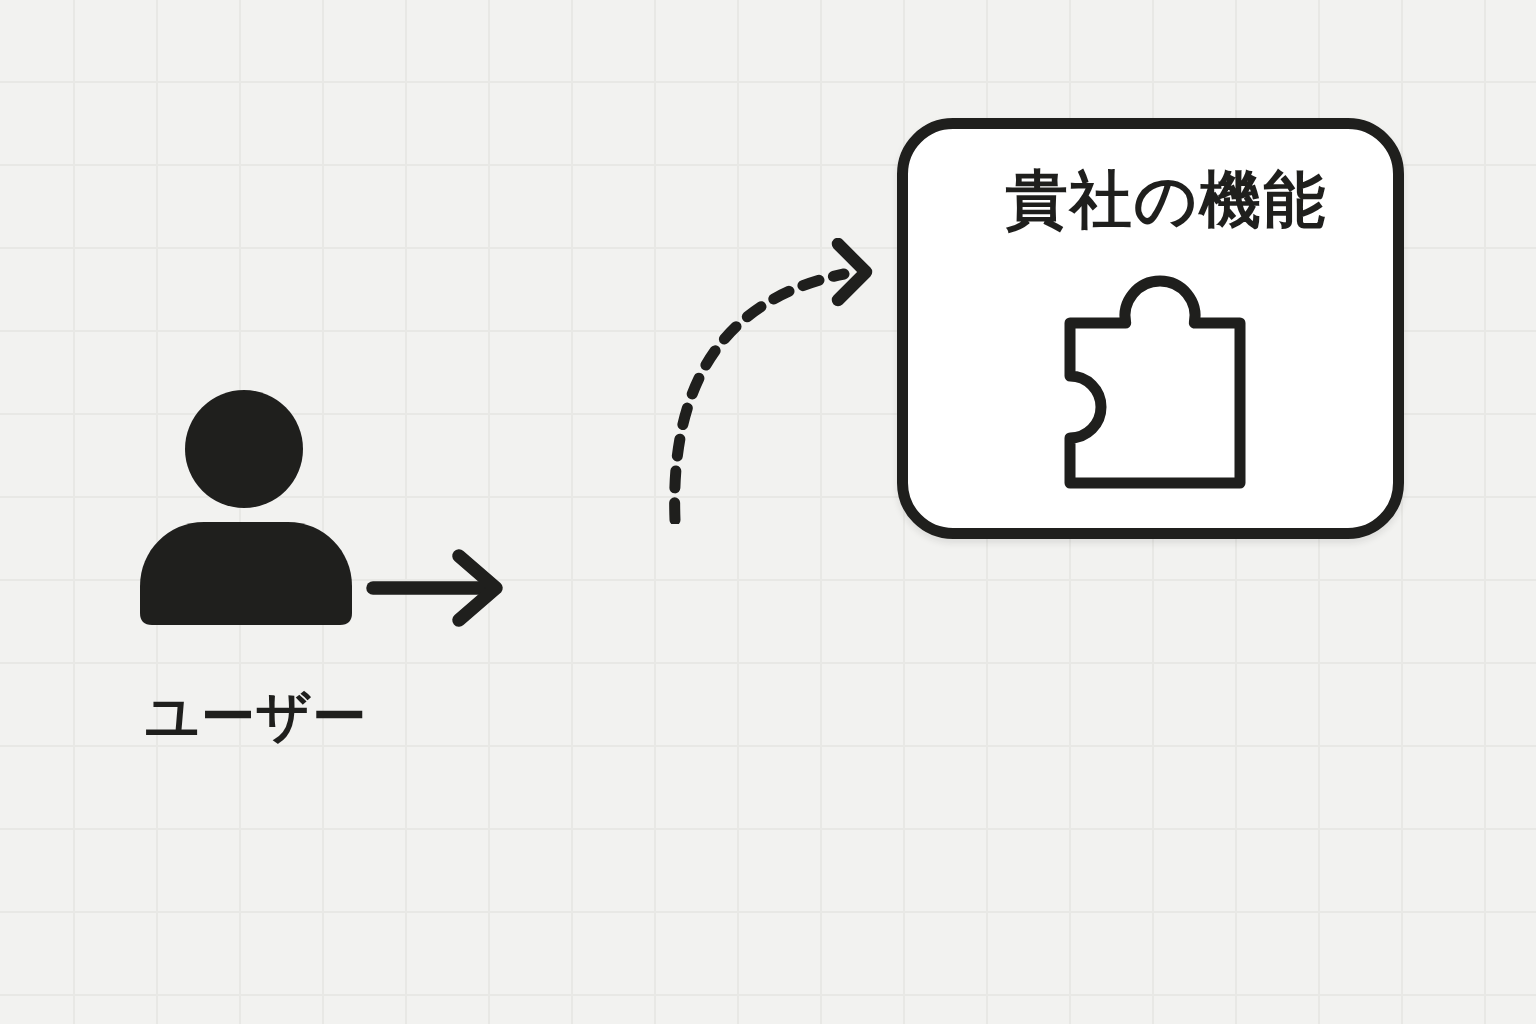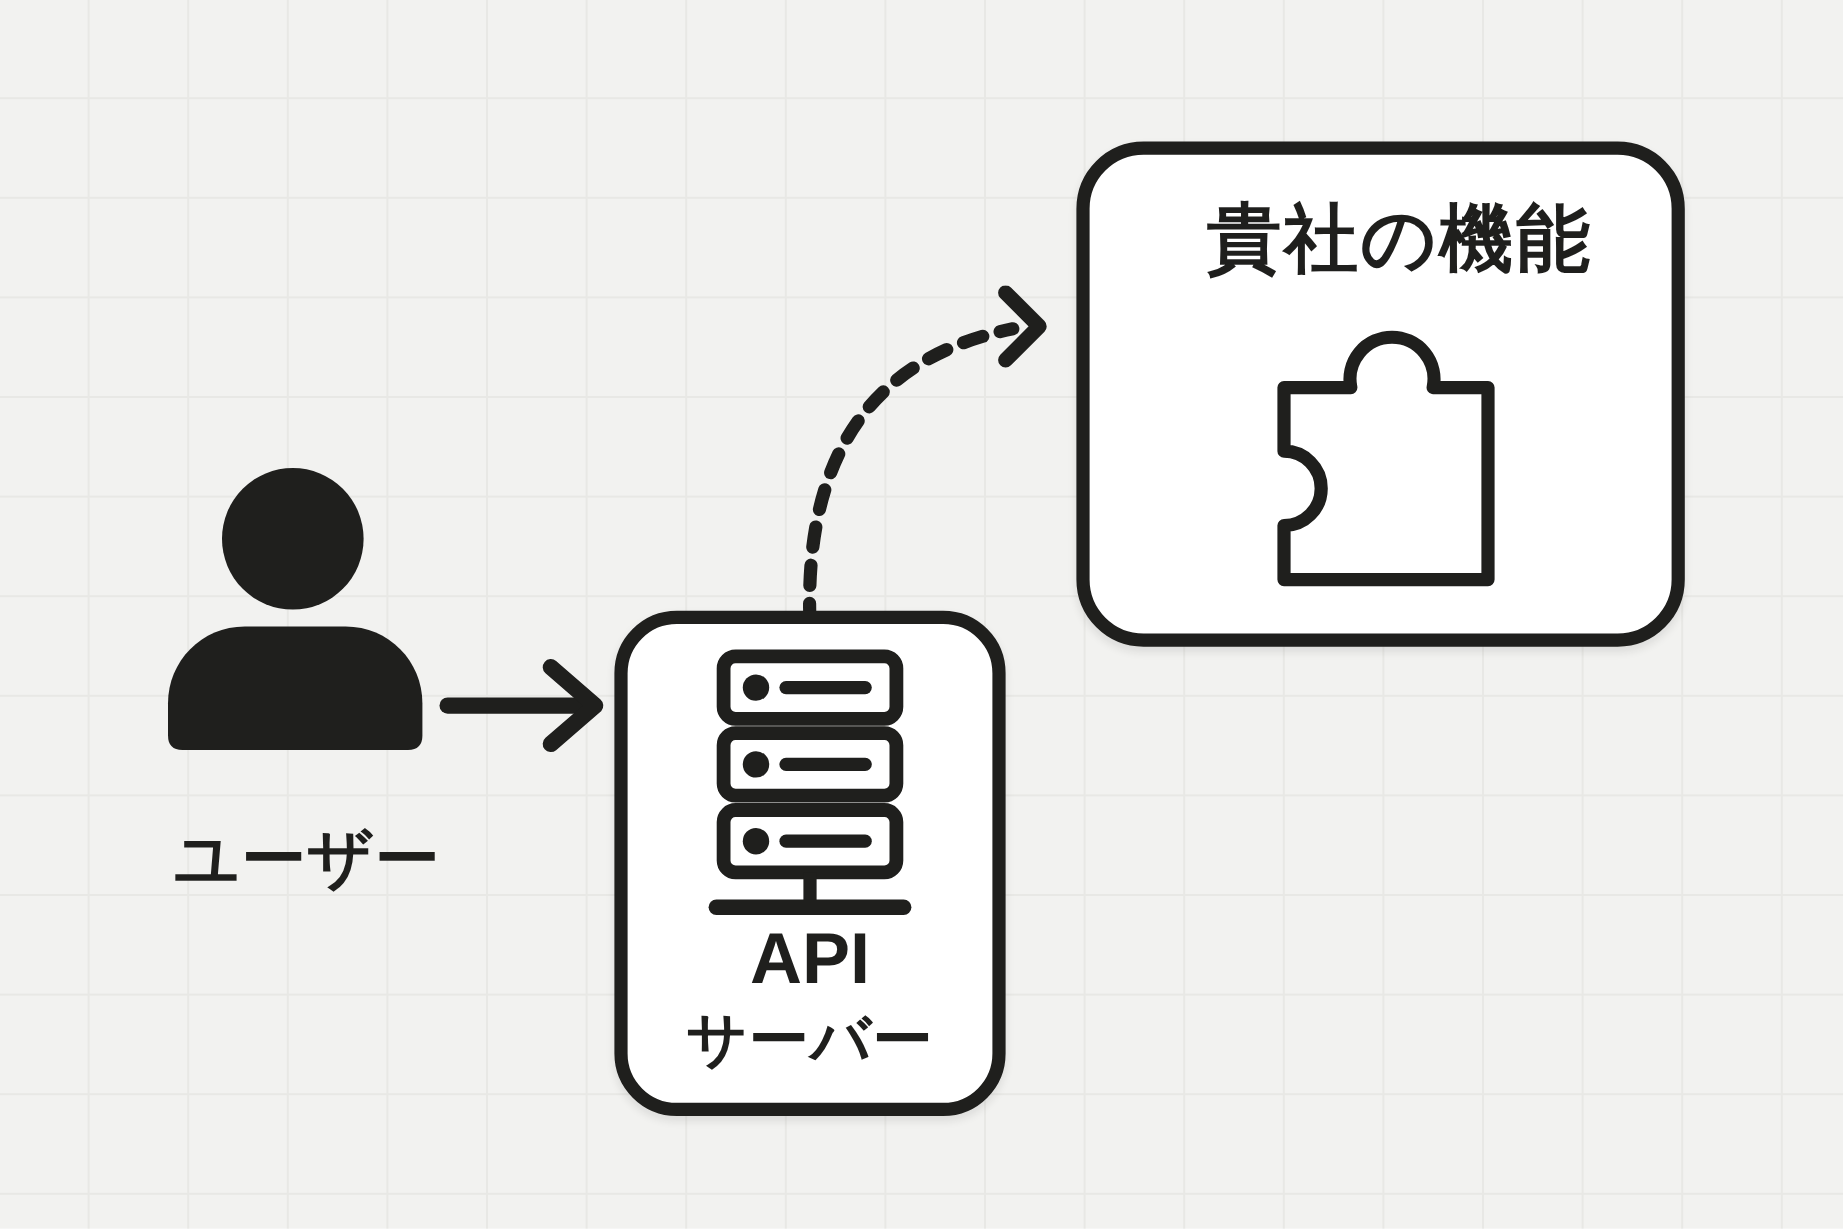--- a/index.html
+++ b/index.html
@@ -102,37 +102,20 @@
   <svg class="abs solid-arrow" viewBox="0 0 148 92" width="148" height="92" fill="none">
     <line x1="10" y1="45" x2="120" y2="45" stroke="currentColor" stroke-width="13.5" stroke-linecap="round"></line>
     <polyline points="96,13 133,45 96,77" stroke="currentColor" stroke-width="13.5" stroke-linecap="round" stroke-linejoin="round"></polyline>
   </svg>
 
   <svg class="abs dashed-arrow" viewBox="0 0 242 286" width="242" height="286" fill="none">
     <path d="M 37 282 Q 29 72 206 36" stroke="currentColor" stroke-width="11" stroke-linecap="round" stroke-dasharray="17 15"></path>
     <polyline points="200,6 228,34 200,62" stroke="currentColor" stroke-width="12.5" stroke-linecap="round" stroke-linejoin="round"></polyline>
   </svg>
 
-  <div class="abs api-box">
-    <svg class="abs server-icon" viewBox="0 0 304 250" width="304" height="250" fill="none">
-      <rect x="80" y="27" width="144" height="52" rx="10" stroke="currentColor" stroke-width="11.5"></rect>
-      <rect x="80" y="91" width="144" height="52" rx="10" stroke="currentColor" stroke-width="11.5"></rect>
-      <rect x="80" y="155" width="144" height="52" rx="10" stroke="currentColor" stroke-width="11.5"></rect>
-      <circle cx="107" cy="53" r="11" fill="currentColor"></circle>
-      <circle cx="107" cy="117" r="11" fill="currentColor"></circle>
-      <circle cx="107" cy="181" r="11" fill="currentColor"></circle>
-      <line x1="132" y1="53" x2="198" y2="53" stroke="currentColor" stroke-width="11" stroke-linecap="round"></line>
-      <line x1="132" y1="117" x2="198" y2="117" stroke="currentColor" stroke-width="11" stroke-linecap="round"></line>
-      <line x1="132" y1="181" x2="198" y2="181" stroke="currentColor" stroke-width="11" stroke-linecap="round"></line>
-      <line x1="152" y1="207" x2="152" y2="235" stroke="currentColor" stroke-width="11"></line>
-      <line x1="74" y1="236" x2="230" y2="236" stroke="currentColor" stroke-width="13" stroke-linecap="round"></line>
-    </svg>
-    <div class="abs api-label-1">API</div>
-    <div class="abs api-label-2">サーバー</div>
-  </div>
 
   <div class="abs feature-box">
     <div class="abs feature-title">貴社の機能</div>
     <svg class="abs puzzle-icon" viewBox="0 0 190 225" width="190" height="225">
       <path d="M 10 55 L 65.7 55 A 35 35 0 1 1 134.3 55 L 180 55 L 180 215 L 10 215 L 10 170 A 31 31 0 0 0 10 108 Z" fill="#ffffff" stroke="currentColor" stroke-width="11" stroke-linejoin="round"></path>
     </svg>
   </div>
 
 </div>
 

